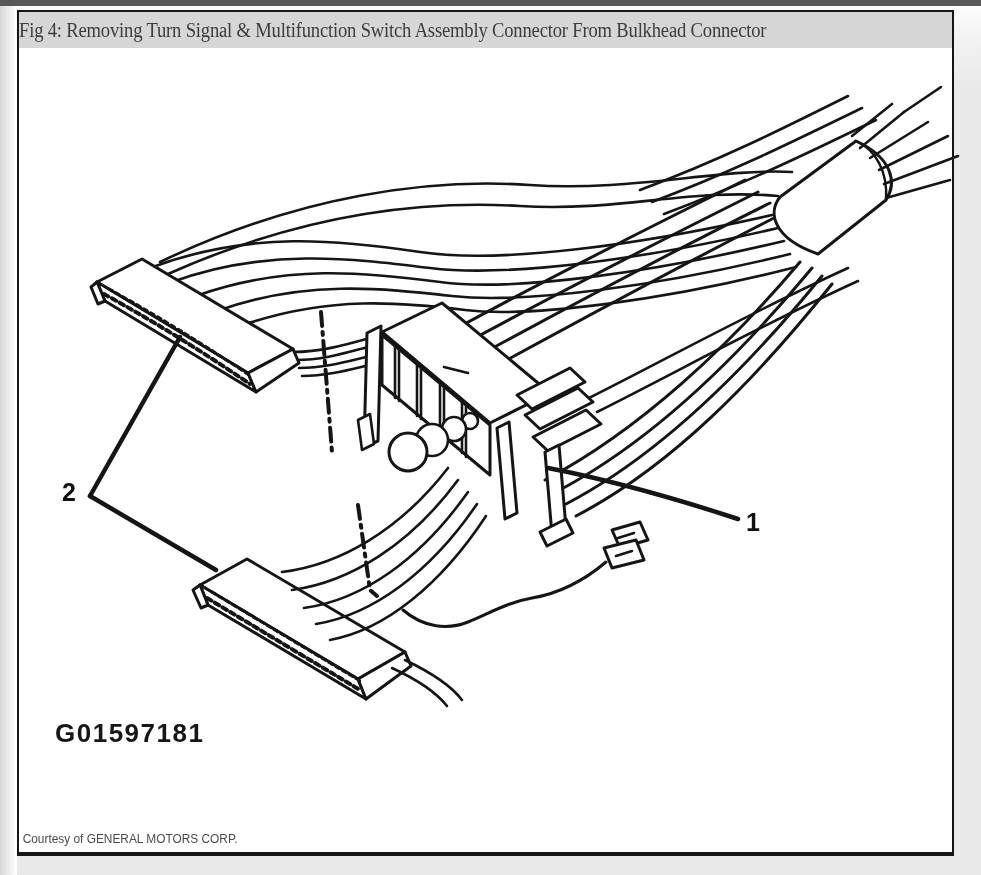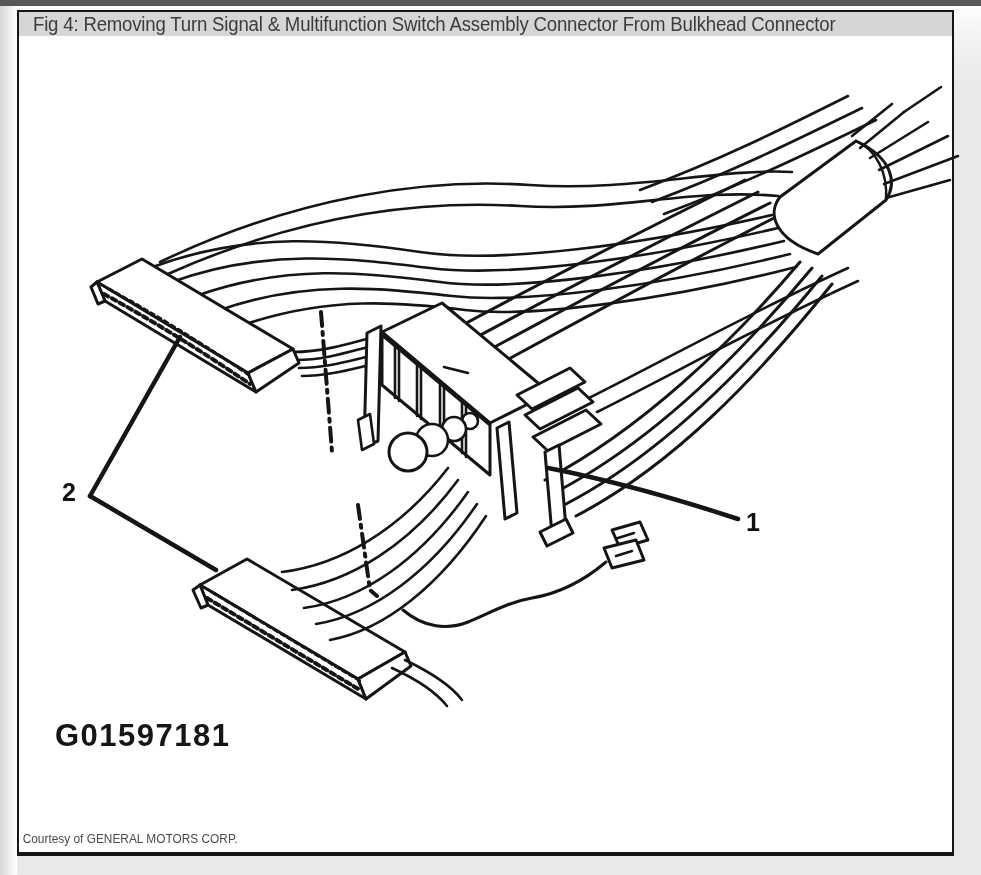--- a/index.html
+++ b/index.html
@@ -4,27 +4,27 @@
 <style>
   html,body{margin:0;padding:0;}
   body{width:981px;height:875px;overflow:hidden;font-family:"Liberation Sans",sans-serif;}
   .viewport{position:relative;width:981px;height:875px;
     background:linear-gradient(180deg,#ffffff 0px,#f2f2f2 40px,#e9e9e9 90px,#e9e9e9 100%);}
   .left-shade{position:absolute;left:0;top:0;width:17px;height:875px;
     background:linear-gradient(90deg,#d7d7d7 0%,#f4f4f4 70%,#ffffff 100%);}
   .top-strip{position:absolute;left:0;top:0;width:981px;height:6px;background:#57585a;}
   .page{position:absolute;left:17px;top:10px;width:937px;height:846px;background:#ffffff;
     border:2px solid #151515;border-bottom-width:4px;box-sizing:border-box;}
-  .title-bar{position:absolute;left:0;top:0;width:100%;height:24px;background:#d6d6d6;
-    display:flex;align-items:center;box-sizing:border-box;padding-left:14px;}
+  .title-bar{position:absolute;left:0;top:0;width:100%;height:36px;background:#d6d6d6;
+    display:flex;align-items:center;box-sizing:border-box;padding-left:0;font-family:Liberation Serif, serif;}
   .title-text{font-size:20px;color:#3c3c3c;white-space:nowrap;
     transform:scaleX(.93);transform-origin:left center;letter-spacing:-.2px;}
   svg.art{position:absolute;left:0;top:0;width:981px;height:875px;}
   .callout{position:absolute;font-weight:bold;color:#111;font-size:25px;}
-  .part-id{position:absolute;left:55px;top:718px;font-weight:bold;font-size:31px;
+  .part-id{position:absolute;left:55px;top:718px;font-weight:bold;font-size:26px;
     color:#161616;letter-spacing:1.5px;}
   .credit{position:absolute;left:17px;top:832px;width:937px;
     font-size:12.5px;color:#4a4a4a;}
   .credit span{display:inline-block;transform:scaleX(.95);}
 </style>
 </head>
 <body>
 
 <div class="viewport">
   <div class="left-shade"></div>

